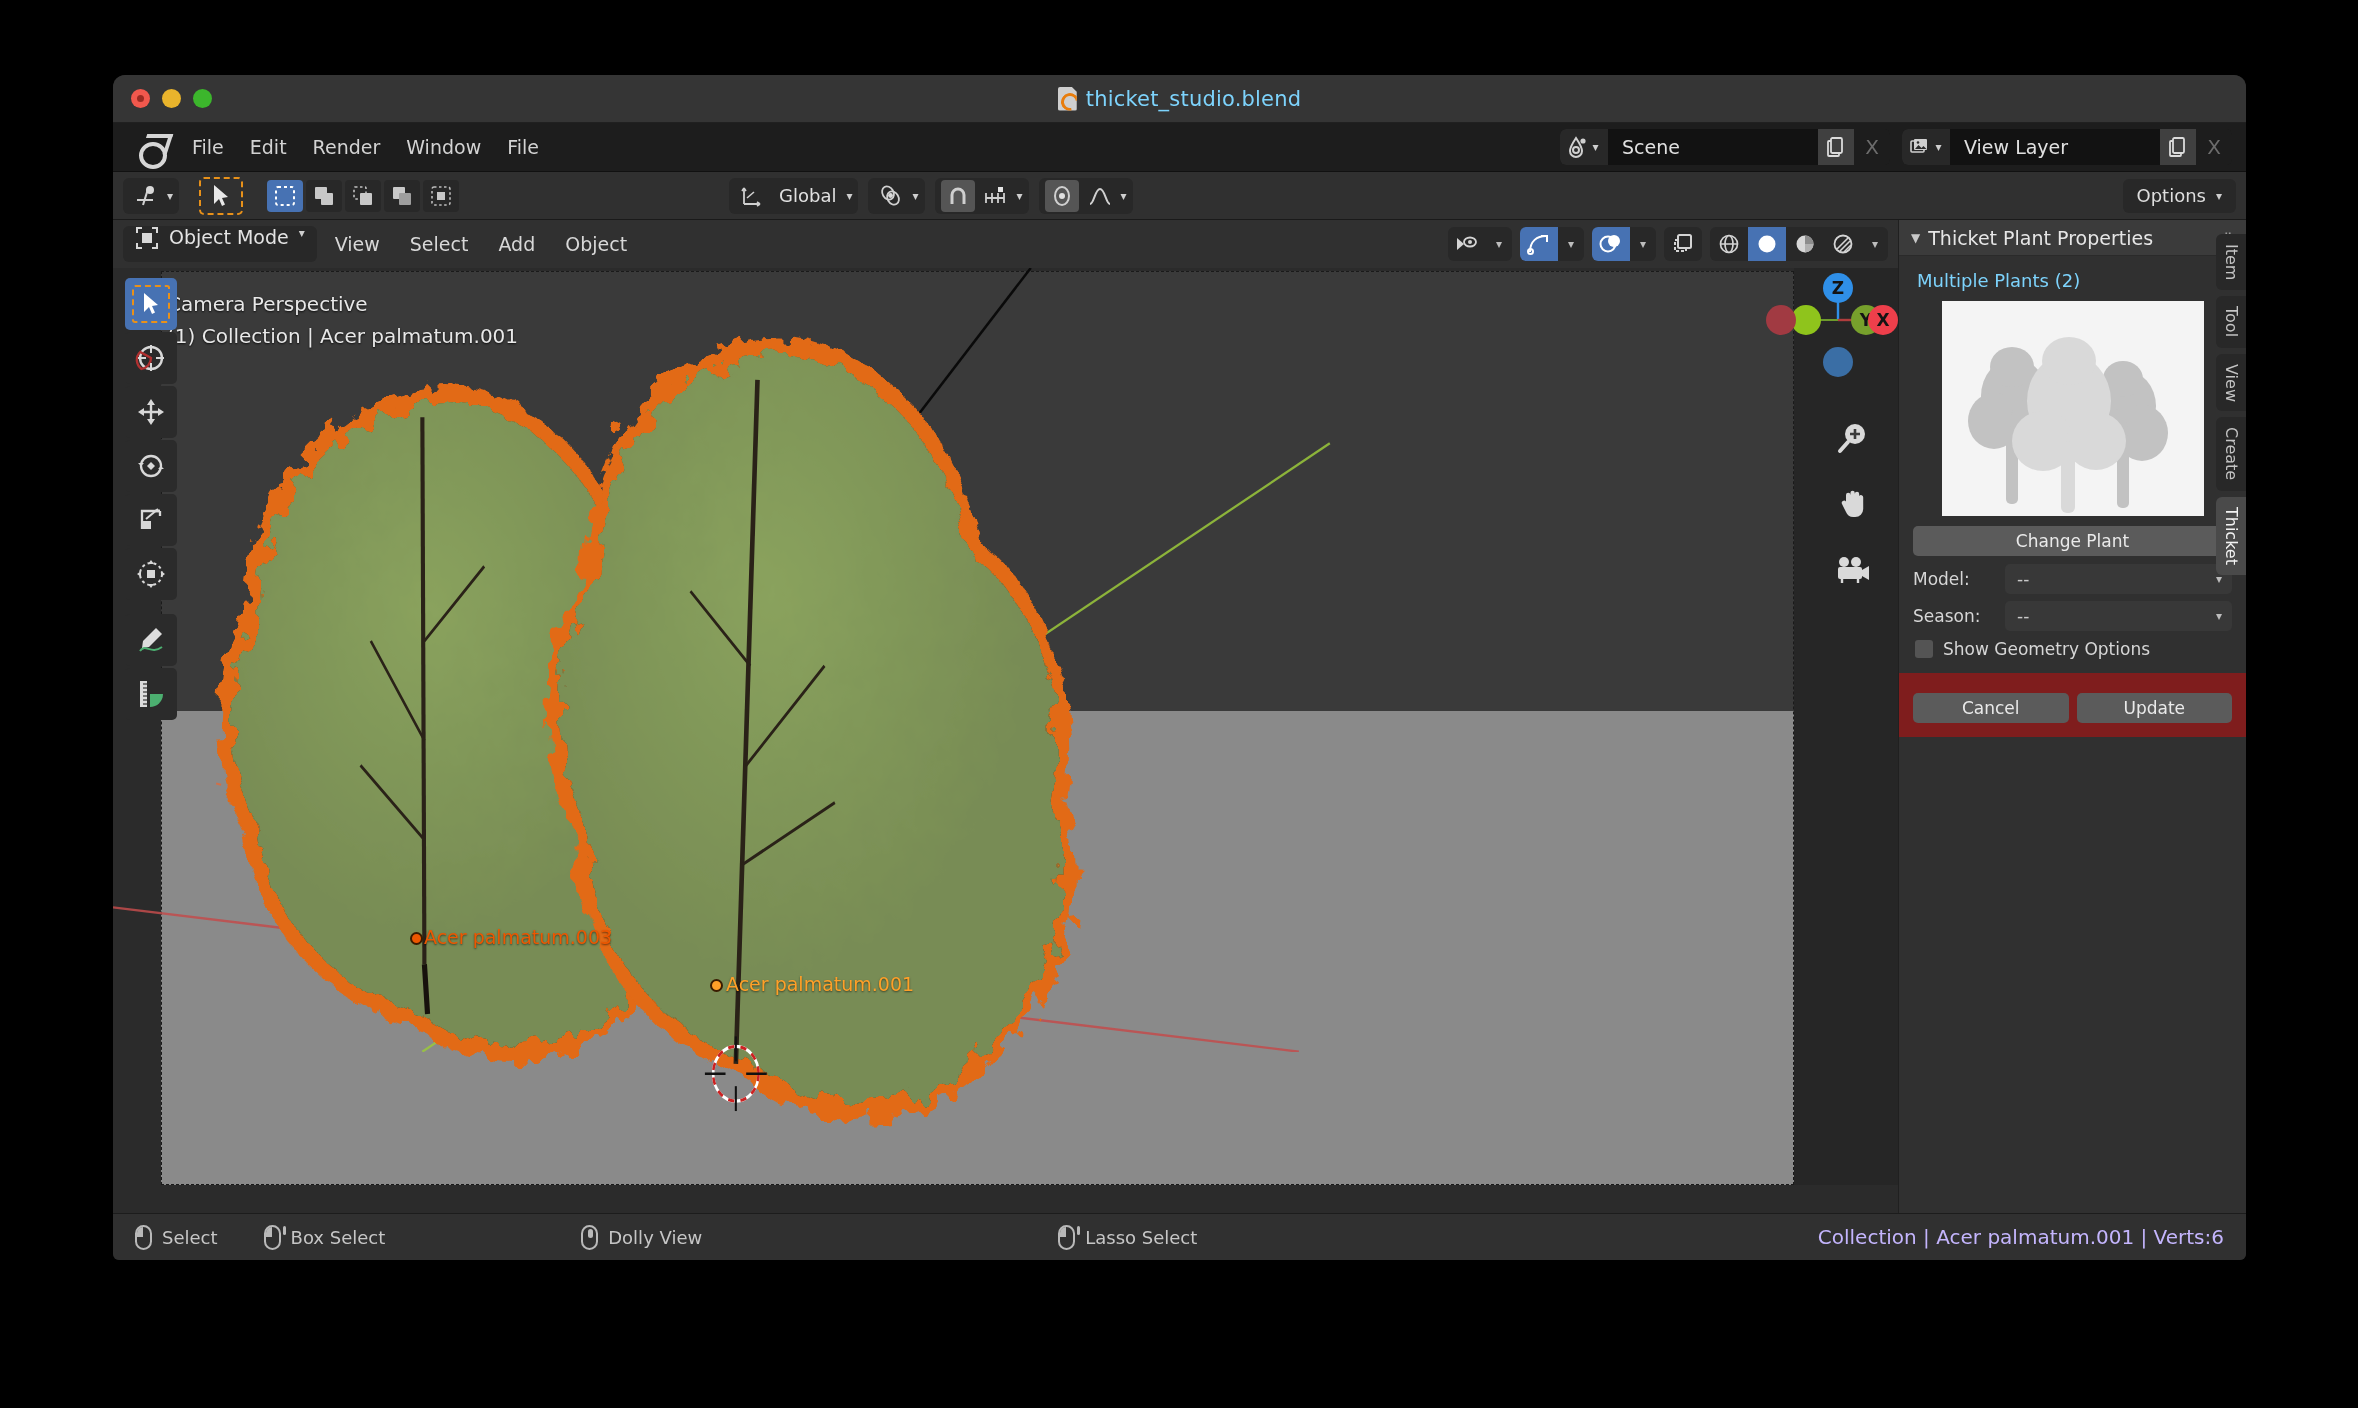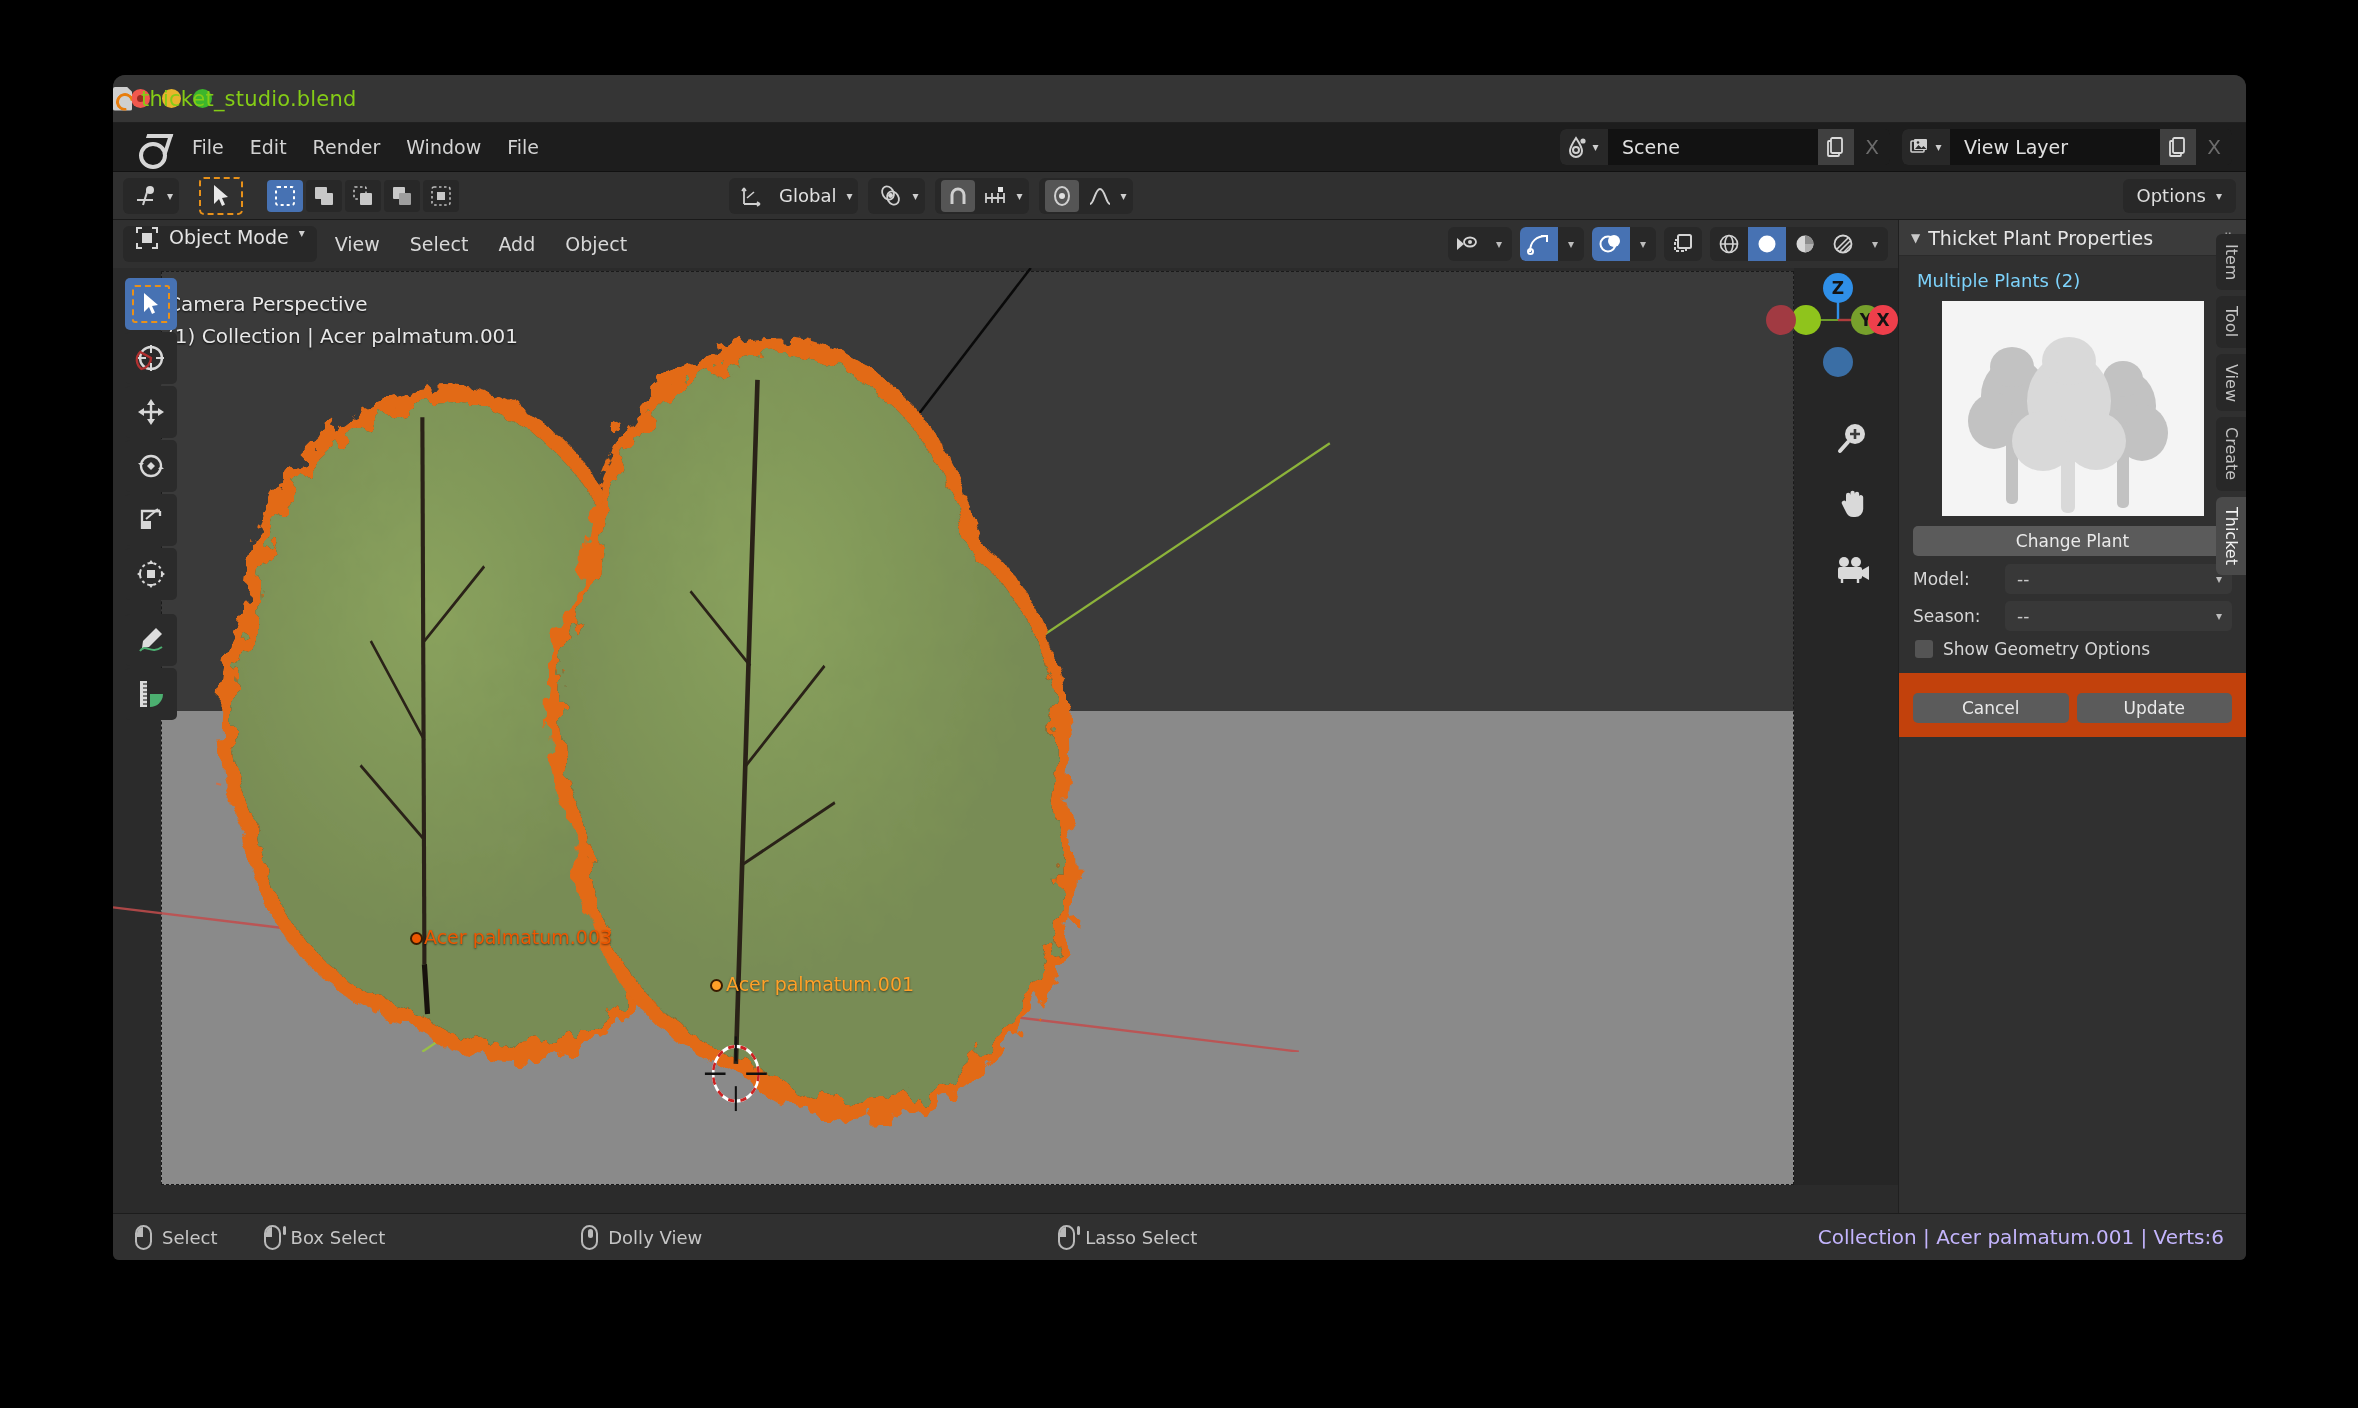--- a/index.html
+++ b/index.html
@@ -33,22 +33,22 @@
   .tl-dot { width: 19px; height: 19px; border-radius: 50%; position: relative; }
   .tl-red { background: #f1584d; }
   .tl-red::after {
     content:""; position:absolute; left:6px; top:6px;
     width:7px; height:7px; border-radius:50%; background:#9b2b22;
   }
   .tl-yellow { background: #e9b42c; }
   .tl-green { background: #3cb62c; }
   #title-text {
     position: absolute; left: 0; right: 0; text-align: center;
-    font-size: 21px; color: #84cc16; letter-spacing: .2px;
-    display: flex; align-items: center; justify-content: flex-start; gap: 9px;
+    font-size: 21px; color: #7dd3fc; letter-spacing: .2px;
+    display: flex; align-items: center; justify-content: center; gap: 9px;
   }
   .blendfile-icon {
     width: 19px; height: 24px; background: #cfcfcf;
     border-radius: 2px; position: relative; display:inline-block;
     clip-path: polygon(0 0, 72% 0, 100% 22%, 100% 100%, 0 100%);
   }
   .blendfile-icon::after {
     content:""; position:absolute; left:3px; top:6px;
     width:12px; height:12px; border-radius:50%;
     border: 3px solid #e87d0d; border-right-color: transparent;
@@ -287,21 +287,21 @@
     display: flex; align-items: center; padding: 0 12px;
     font-size: 17px; color: #c9c9c9; position: relative;
   }
   .prop-dropdown .dd-caret { position: absolute; right: 10px; font-size: 12px; color:#bdbdbd; }
   .check-row { display: flex; align-items: center; gap: 10px; margin: 8px 0 0 2px; }
   .checkbox {
     width: 18px; height: 18px; background: #545454; border-radius: 3px;
   }
   .check-label { font-size: 17px; color: #d6d6d6; }
   #panel-actions {
-    display: flex; gap: 8px; padding: 20px 14px 0; background: #c2410c;
+    display: flex; gap: 8px; padding: 20px 14px 0; background: #7f1d1d;
     margin-top: 14px; padding-bottom: 14px;
   }
   .action-btn {
     flex: 1; height: 30px; background: #5b5b5b; border-radius: 5px;
     display:flex; align-items:center; justify-content:center;
     font-size: 17px; color: #eaeaea;
   }
 
   
   #side-tabs {

